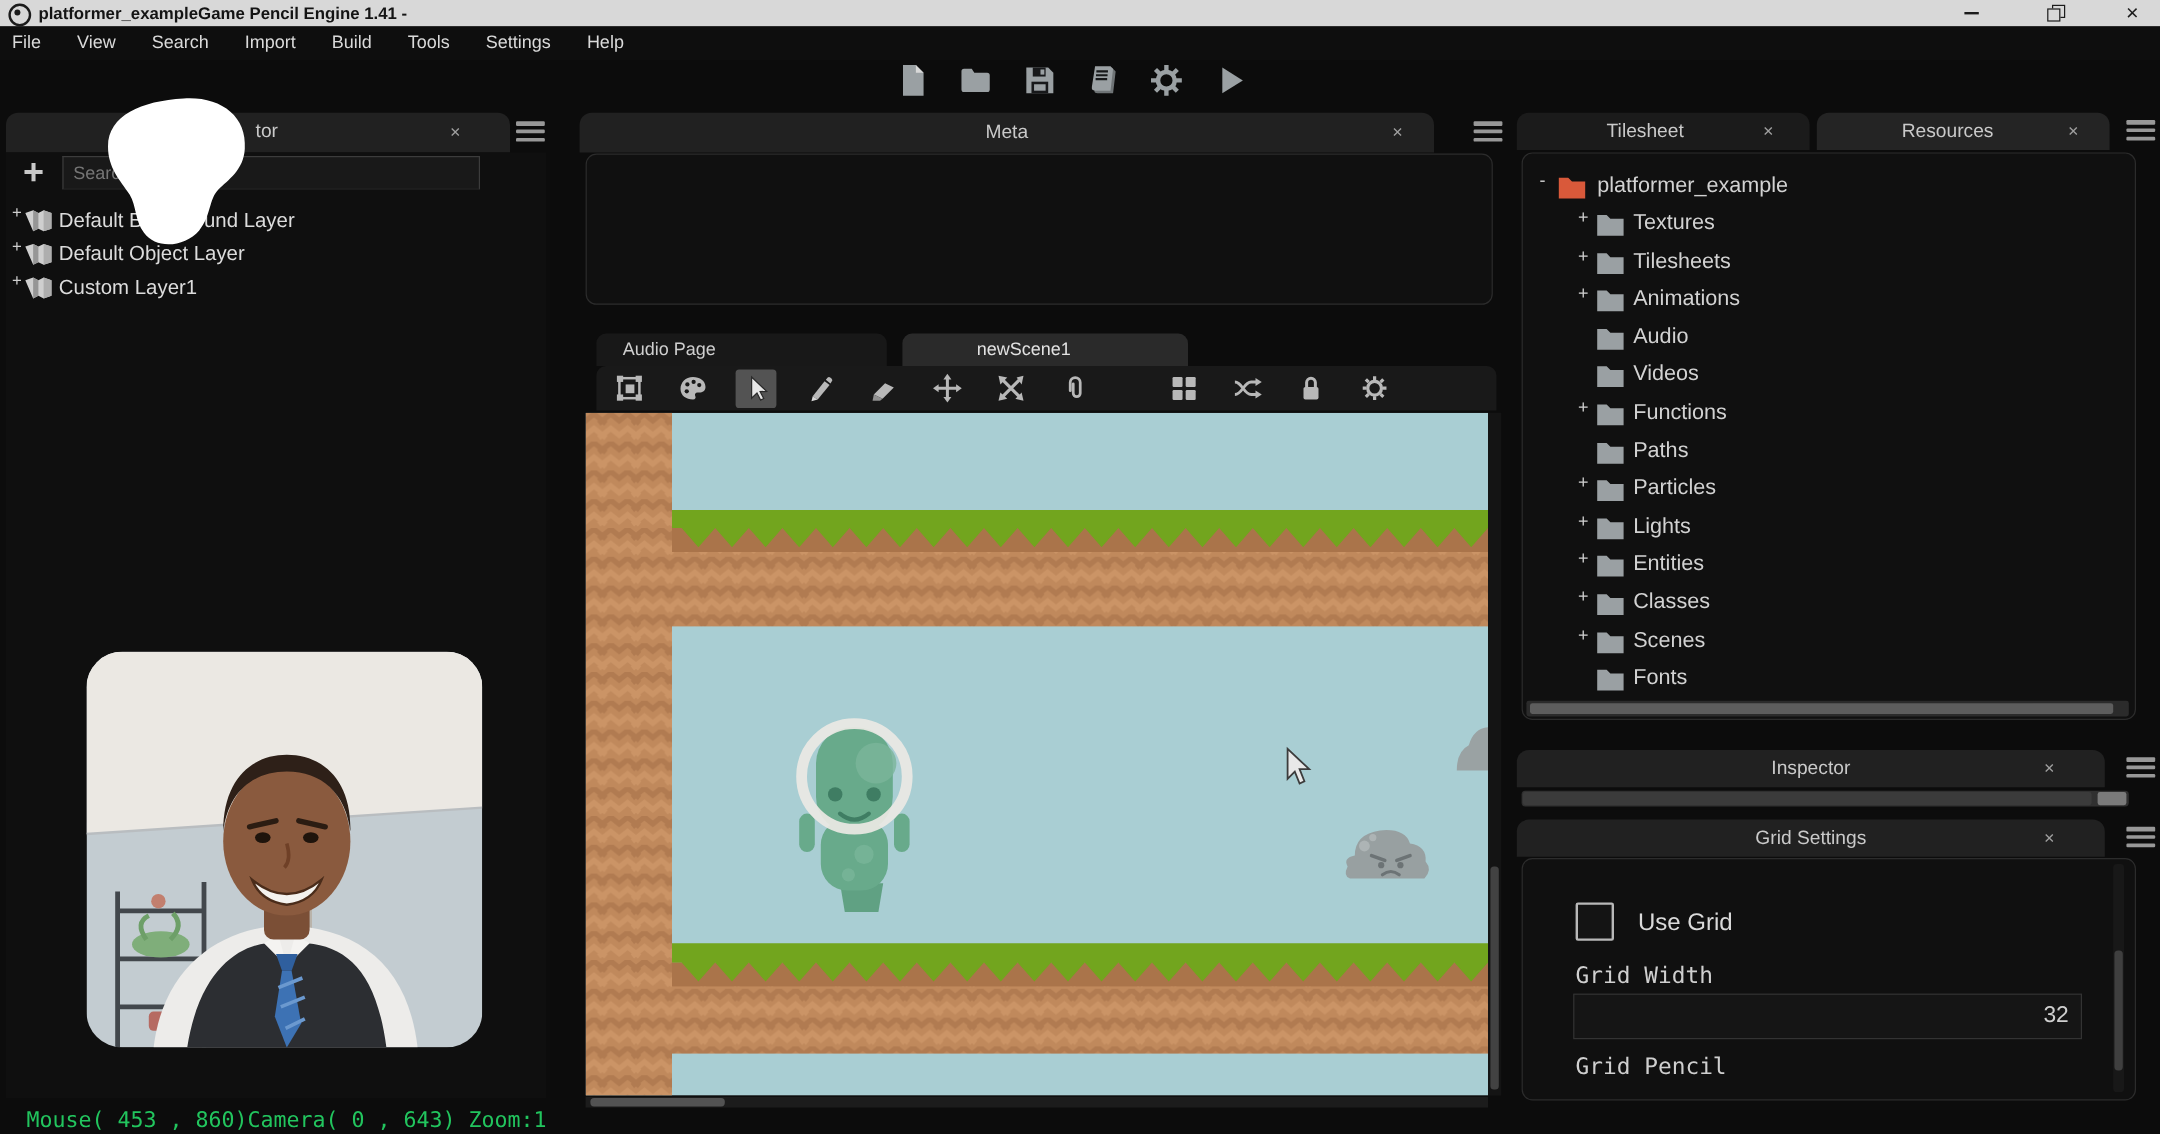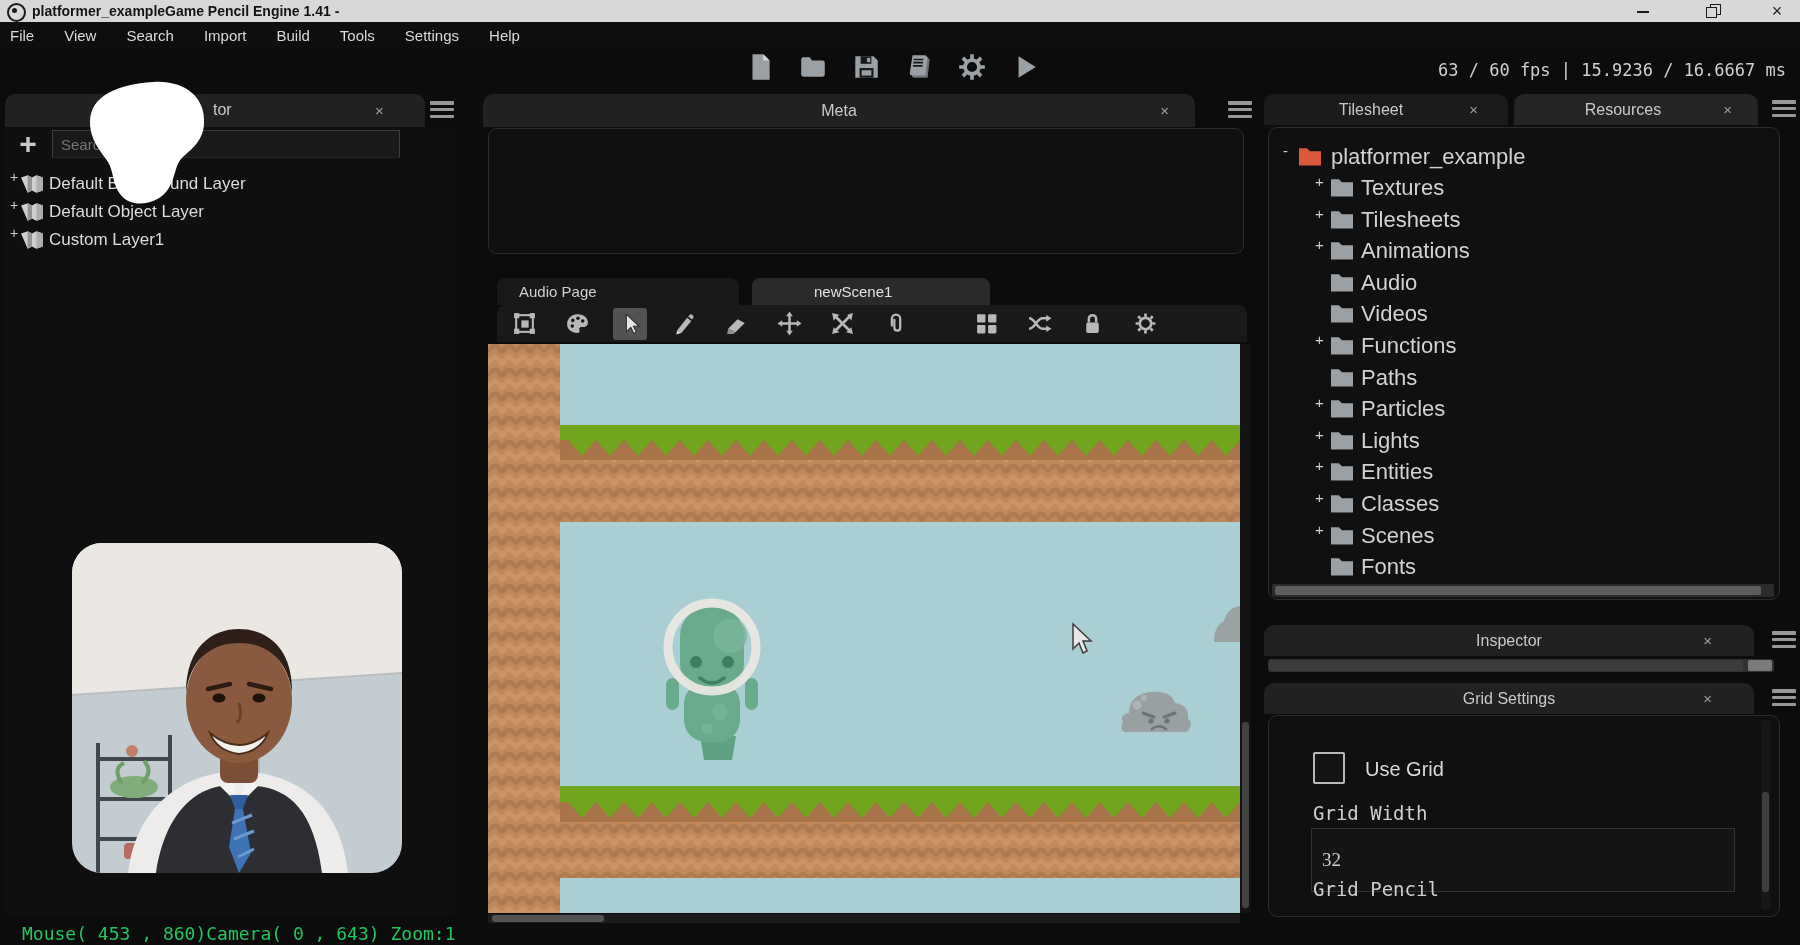--- a/index.html
+++ b/index.html
@@ -82,21 +82,21 @@
   #tab-tilesheet .close{right:30px;}
   #tab-resources{left:1514px;top:94px;width:244px;height:31px;background:#242424;}
   #tab-resources .close{right:26px;}
   #res-ham{left:1772px;top:100px;}
   #res-tree{left:1268px;top:127px;width:510px;height:471px;overflow:hidden;}
   .tree-row{position:absolute;height:28px;width:500px;}
   .tree-row .exp{position:absolute;left:46px;top:0px;font-size:15px;color:#d0d0d0;}
   .tree-row.root .exp{left:14px;}
   .tree-row svg{position:absolute;left:60px;top:3px;}
   .tree-row.root svg{left:28px;}
-  .tree-row .lbl{position:absolute;left:92px;top:2px;font-size:22px;color:#d2d2d2;white-space:nowrap;}
+  .tree-row .lbl{position:absolute;left:92px;top:2px;font-size:18px;color:#d2d2d2;white-space:nowrap;}
   .tree-row.root .lbl{left:62px;}
   #res-hscroll{position:absolute;left:3px;top:456px;width:502px;height:13px;background:#2b2b2b;border-radius:2px;}
   #res-hscroll .thumb{position:absolute;left:3px;top:2px;width:486px;height:9px;background:#5d5d5d;border-radius:2px;}
   #res-partial{position:absolute;left:0;top:444px;height:13px;overflow:hidden;}
 
   
   #inspector-tab{left:1264px;top:625px;width:490px;height:31px;}
   #inspector-tab .close{right:42px;}
   #inspector-ham{left:1772px;top:631px;}
   #inspector-scroll{left:1268px;top:659px;width:506px;height:13px;background:#303030;border-radius:3px;}
@@ -105,21 +105,21 @@
 
   
   #grid-tab{left:1264px;top:683px;width:490px;height:31px;}
   #grid-tab .close{right:42px;}
   #grid-ham{left:1772px;top:689px;}
   #grid-content{left:1268px;top:715px;width:510px;height:200px;}
   #use-grid-box{position:absolute;left:44px;top:36px;width:28px;height:28px;border:2px solid #b8b8b8;border-radius:2px;background:#141414;}
   #use-grid-label{position:absolute;left:96px;top:42px;font-size:20px;color:#dadada;}
   #grid-width-label{position:absolute;left:44px;top:86px;font-size:19px;color:#cfcfcf;}
   #grid-width-input{position:absolute;left:42px;top:112px;width:402px;height:28px;background:#151515;border:1px solid #333;
-     color:#cfcfcf;font-size:19px;padding:17px 10px;font-family:Liberation Serif, serif;outline:none;}
+     color:#cfcfcf;font-size:19px;padding:4px 10px;font-family:Liberation Sans, sans-serif;outline:none;text-align:right;}
   #grid-height-label{position:absolute;left:44px;top:162px;font-size:19px;color:#cfcfcf;}
   #grid-vscroll{position:absolute;left:492px;top:4px;width:9px;height:190px;background:#181818;border-radius:3px;}
   #grid-vscroll .thumb{position:absolute;left:1px;top:72px;width:7px;height:100px;background:#3f3f3f;border-radius:3px;}
 
   
   #statusbar{left:22px;top:923px;font-size:18px;color:#22c55e;}
 
   
   #webcam{left:72px;top:543px;width:330px;height:330px;border-radius:30px;overflow:hidden;}
   #blob{left:78px;top:80px;width:145px;height:135px;}
@@ -186,21 +186,20 @@
         <g stroke="#9aa0a3" stroke-width="3.4">
           <path d="M14 2 v5 M14 21 v5 M2 14 h5 M21 14 h5 M5.5 5.5 l3.5 3.5 M19 19 l3.5 3.5 M22.5 5.5 L19 9 M9 19 l-3.5 3.5"></path>
         </g>
       </svg>
   </div>
   <div class="tbicon abs" style="left:1010px">
     <svg viewBox="0 0 28 28">
         <polygon points="8,4 24,14 8,24" fill="#9aa0a3"></polygon>
       </svg>
   </div>
-  <div id="fps" class="abs mono">63 / 60 fps | 15.9236 / 16.6667 ms</div>
 
   <div id="left-tab" class="tab abs">
     <span class="frag">tor</span>
     <span class="close">×</span>
   </div>
   <div id="left-ham" class="ham abs">
       <b></b>
       <b></b>
       <b></b>
     </div>

